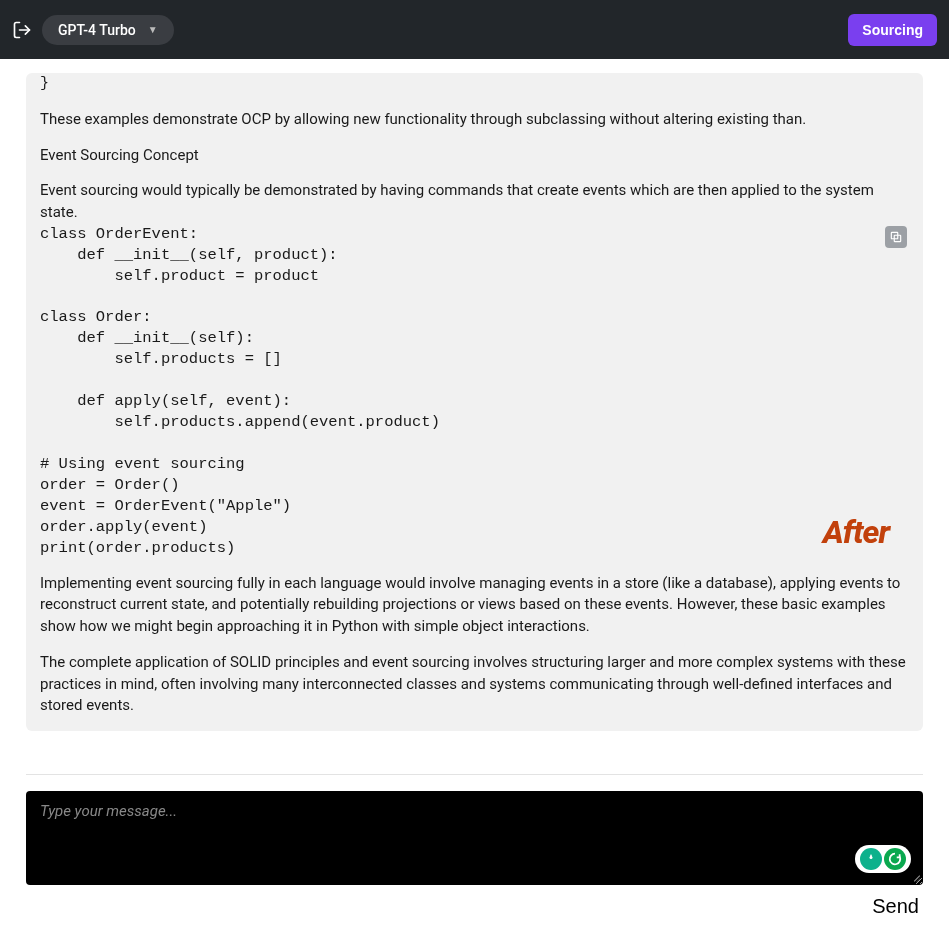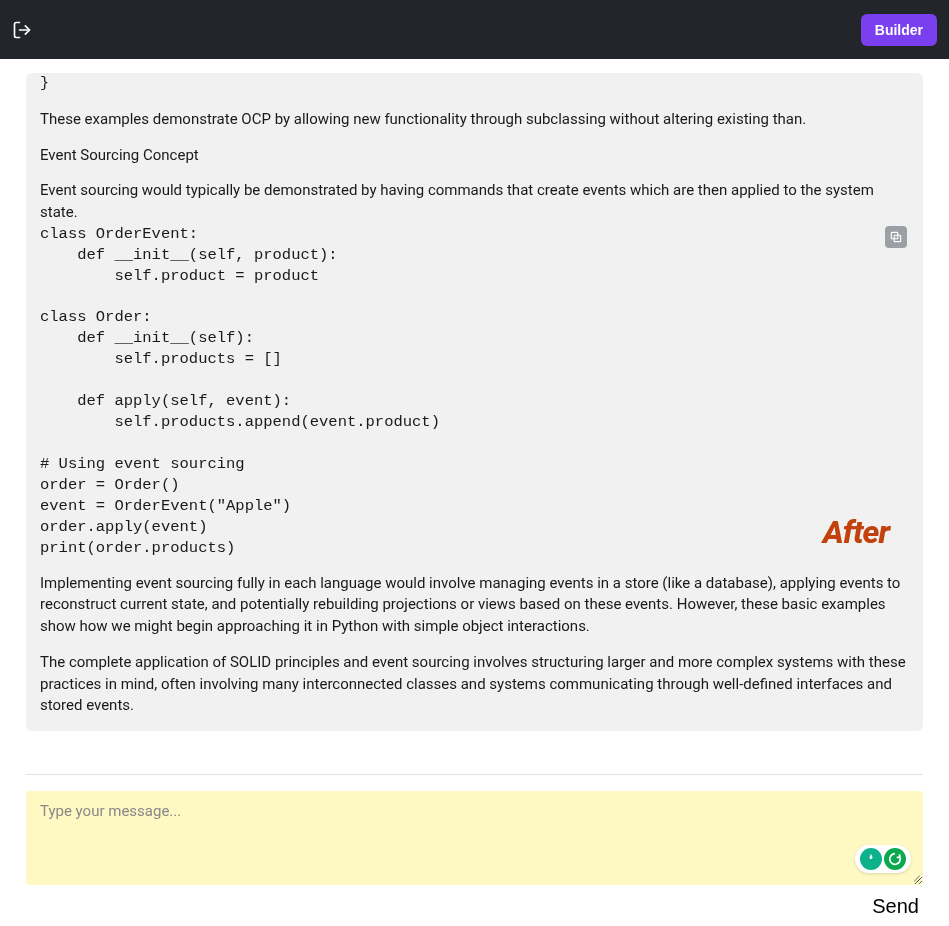--- a/index.html
+++ b/index.html
@@ -18,21 +18,21 @@
 .message-bubble p { font-size: 15px; line-height: 1.45; color: #1a1a1a; margin: 14px 0 0 0; }
 .code-line { font-family: 'SFMono-Regular', Consolas, 'Liberation Mono', Menlo, monospace; font-size: 15px; color: #1a1a1a; }
 
 .code-block { position: relative; margin-top: 0; }
 .code-block pre { font-family: 'SFMono-Regular', Consolas, 'Liberation Mono', Menlo, monospace; font-size: 15.5px; line-height: 1.35; color: #1a1a1a; white-space: pre; }
 .copy-code-btn { position: absolute; top: 2px; right: 2px; width: 22px; height: 22px; background: #9ca0a5; border-radius: 4px; display: flex; align-items: center; justify-content: center; cursor: pointer; color: #fff; }
 
 .after-badge { position: absolute; right: 34px; top: 440px; color: #c2410c; font-size: 32px; font-weight: 800; font-style: italic; letter-spacing: -1px; pointer-events: none; }
 
 .composer-wrap { border-top: 1px solid #e3e3e3; padding: 16px 0 8px 0; }
-.composer { background: #fef9c3; border-radius: 4px; min-height: 94px; padding: 10px 14px; position: relative; resize: vertical; overflow: auto; }
+.composer { background: #000000; border-radius: 4px; min-height: 94px; padding: 10px 14px; position: relative; resize: vertical; overflow: auto; font-style: italic; }
 .composer-text { color: #888; font-size: 15px; }
 .floating-chips { position: absolute; right: 12px; bottom: 12px; display: flex; gap: 2px; background: #fff; border-radius: 14px; padding: 3px 5px; box-shadow: 0 1px 3px rgba(0,0,0,.15); }
 .chip { width: 22px; height: 22px; border-radius: 50%; display: flex; align-items: center; justify-content: center; font-size: 12px; font-weight: 700; }
 .chip.teal { background: #0db18c; color: #fff; }
 .chip.green { background: #0aa84f; color: #fff; }
 .resize-handle { position: absolute; right: 2px; bottom: 2px; width: 10px; height: 10px; }
 .resize-handle::before, .resize-handle::after { content: ''; position: absolute; background: #999; height: 1px; }
 .resize-handle::before { width: 8px; transform: rotate(-45deg); bottom: 4px; right: 0; }
 .resize-handle::after { width: 5px; transform: rotate(-45deg); bottom: 2px; right: 0; }
 .send-row { text-align: right; margin-top: 10px; }
@@ -42,22 +42,26 @@
 <body>
 
 <div class="topbar">
   <div class="exit-icon">
     <svg width="20" height="20" viewBox="0 0 24 24" fill="none" stroke="currentColor" stroke-width="2" stroke-linecap="round" stroke-linejoin="round">
         <path d="M9 21H5a2 2 0 0 1-2-2V5a2 2 0 0 1 2-2h4"></path>
         <polyline points="16 17 21 12 16 7"></polyline>
         <line x1="21" y1="12" x2="9" y2="12"></line>
       </svg>
   </div>
+  <div class="model-selector">
+    <span>GPT-4 Turbo</span>
+    <span class="chevron">▼</span>
+  </div>
   <div class="spacer"></div>
-  <button class="builder-btn">Builder</button>
+  <button class="builder-btn">Sourcing</button>
 </div>
 
 <div class="content-wrap">
   <div class="message-area">
     <div class="message-bubble">
       <p class="code-line">}</p>
       <p>These examples demonstrate OCP by allowing new functionality through subclassing without altering existing than.</p>
       <p>Event Sourcing Concept</p>
       <p>Event sourcing would typically be demonstrated by having commands that create events which are then applied to the system state.</p>
       <div class="code-block">

